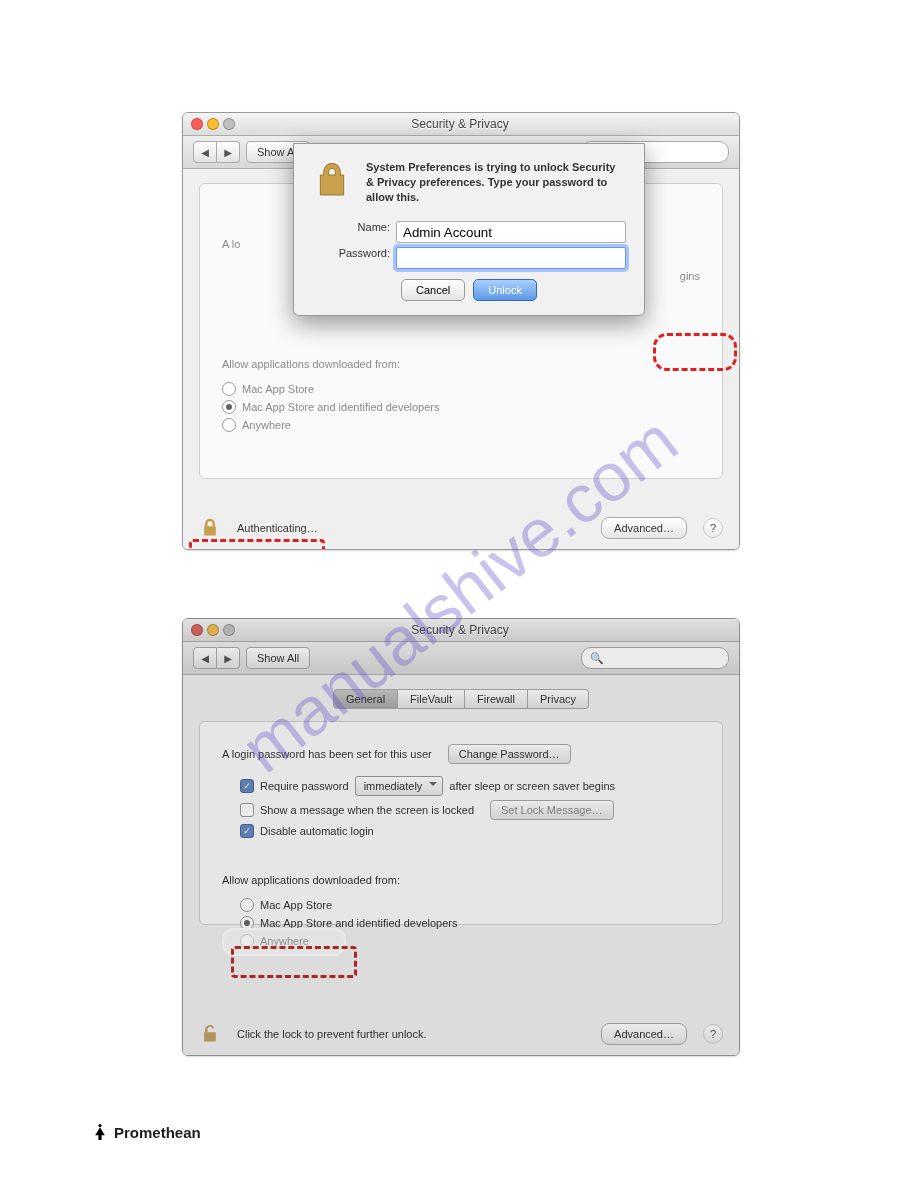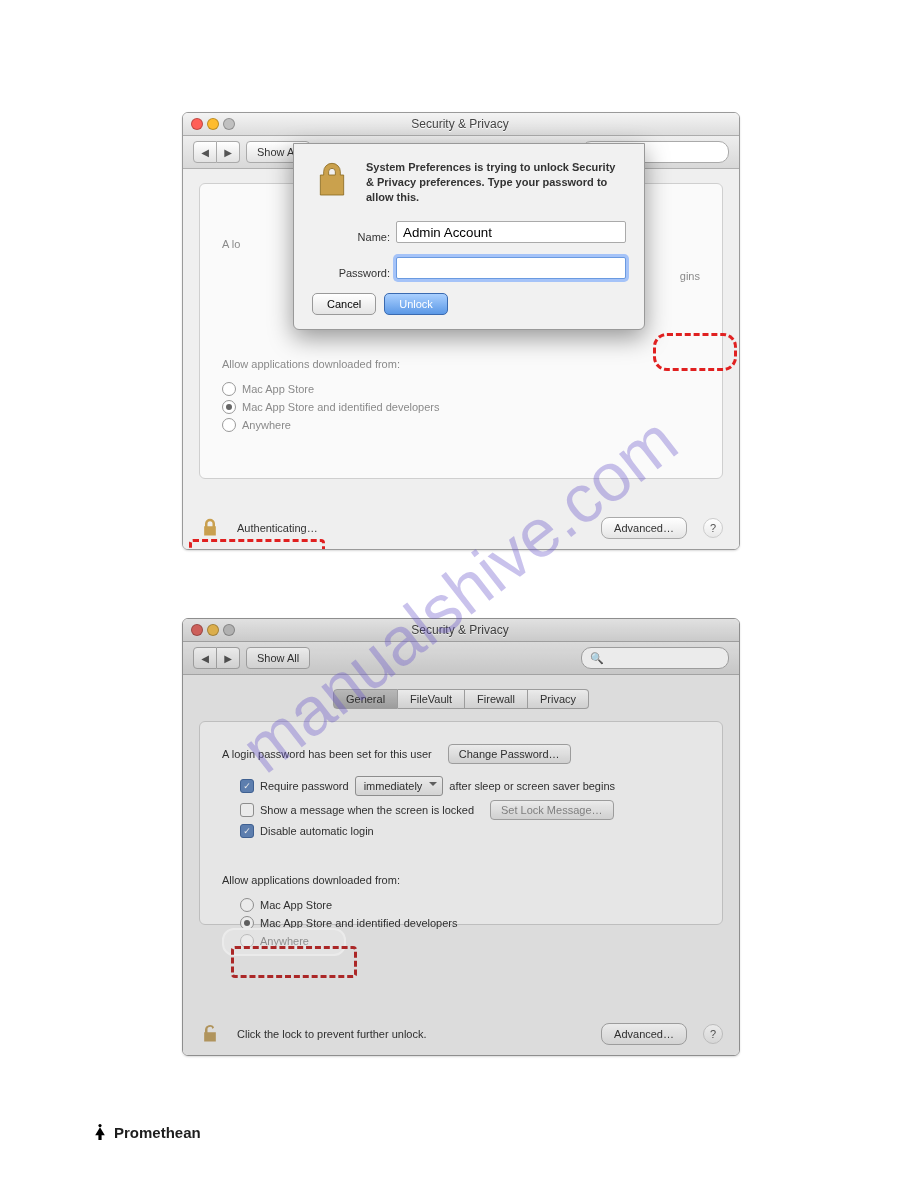--- a/index.html
+++ b/index.html
@@ -38,25 +38,25 @@
   .tab+.tab{border-left:none;}
   .tab.first{border-radius:4px 0 0 4px;} .tab.last{border-radius:0 4px 4px 0;}
   .tab.sel{background:linear-gradient(#c8c8c8,#aaa);color:#333;}
   .sel-dd{height:18px;padding:0 20px 0 8px;border:1px solid #999;border-radius:3px;background:linear-gradient(#fff,#e6e6e6);display:inline-flex;align-items:center;position:relative;text-align:center;}
   .sel-dd::after{content:"";position:absolute;right:5px;top:50%;transform:translateY(-50%);border:4px solid transparent;border-top-color:#666;}
   .modal{position:absolute;left:110px;top:30px;width:350px;background:#f1f1f1;border:1px solid #999;border-radius:0 0 6px 6px;box-shadow:0 8px 24px rgba(0,0,0,.4);}
   .mbody{padding:16px 18px 14px 18px;}
   .mhead{display:flex;gap:14px;font-weight:bold;font-size:11px;line-height:15px;}
   .bigkey{width:40px;height:40px;flex:none;position:relative;}
   .form{margin:16px 0 10px 0;}
-  .frow{display:flex;align-items:flex-end;margin:14px 0;}
+  .frow{display:flex;align-items:flex-start;margin:4px 0;}
   .flab{width:78px;text-align:right;padding-right:6px;}
   .finp{flex:1;height:20px;border:1px solid #aaa;border-radius:2px;padding:0 6px;background:#fff;}
   .finp.focus{box-shadow:0 0 0 3px rgba(90,150,255,.5);border-color:#6a9ae0;}
-  .macts{display:flex;justify-content:flex-start;gap:8px;margin-top:6px;}
+  .macts{display:flex;justify-content:center;gap:8px;margin-top:6px;}
   .mbtn{height:22px;padding:0 14px;border:1px solid #999;border-radius:5px;background:linear-gradient(#fff,#e4e4e4);font-size:11px;}
   .mbtn.primary{background:linear-gradient(#aad0ff,#5b98e6);border-color:#3a6ab0;color:#fff;}
   .bottomlogo{position:absolute;left:92px;bottom:46px;display:flex;align-items:center;gap:6px;font-size:15px;font-weight:bold;color:#1e1e1e;}
   .logoicon{width:16px;height:20px;position:relative;}
 </style>
 </head>
 <body>
 
 <div class="page">
 

